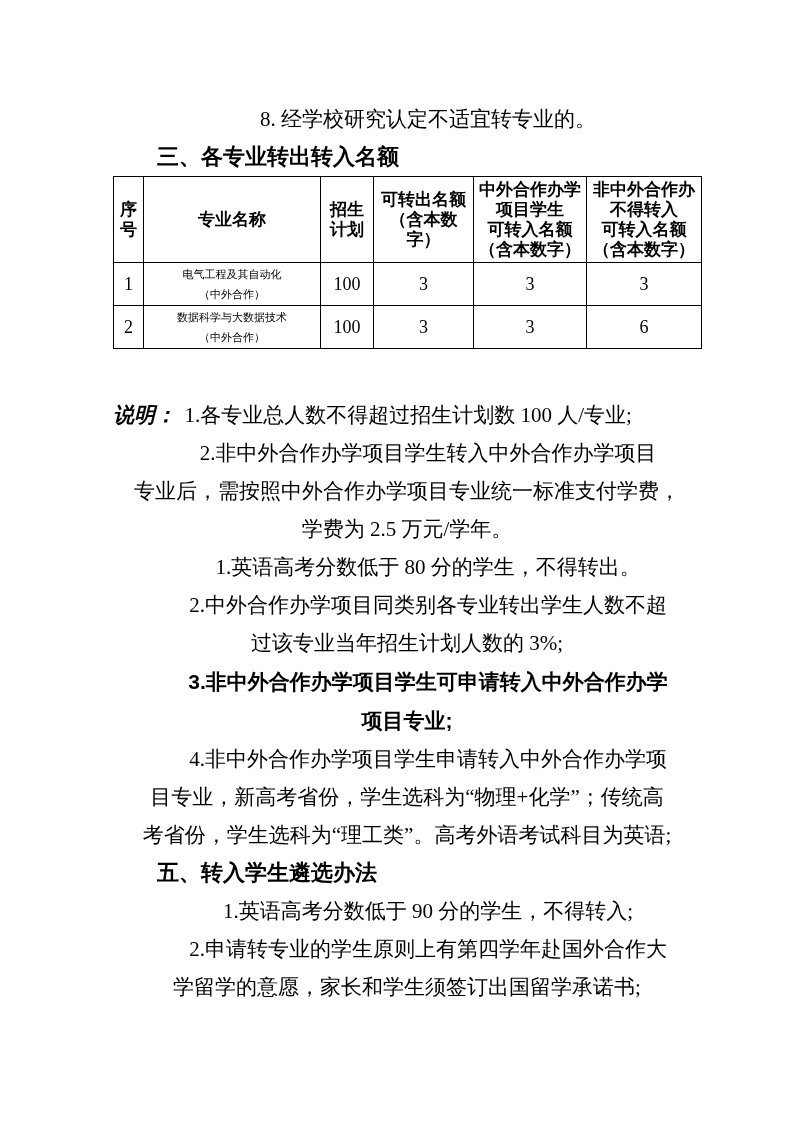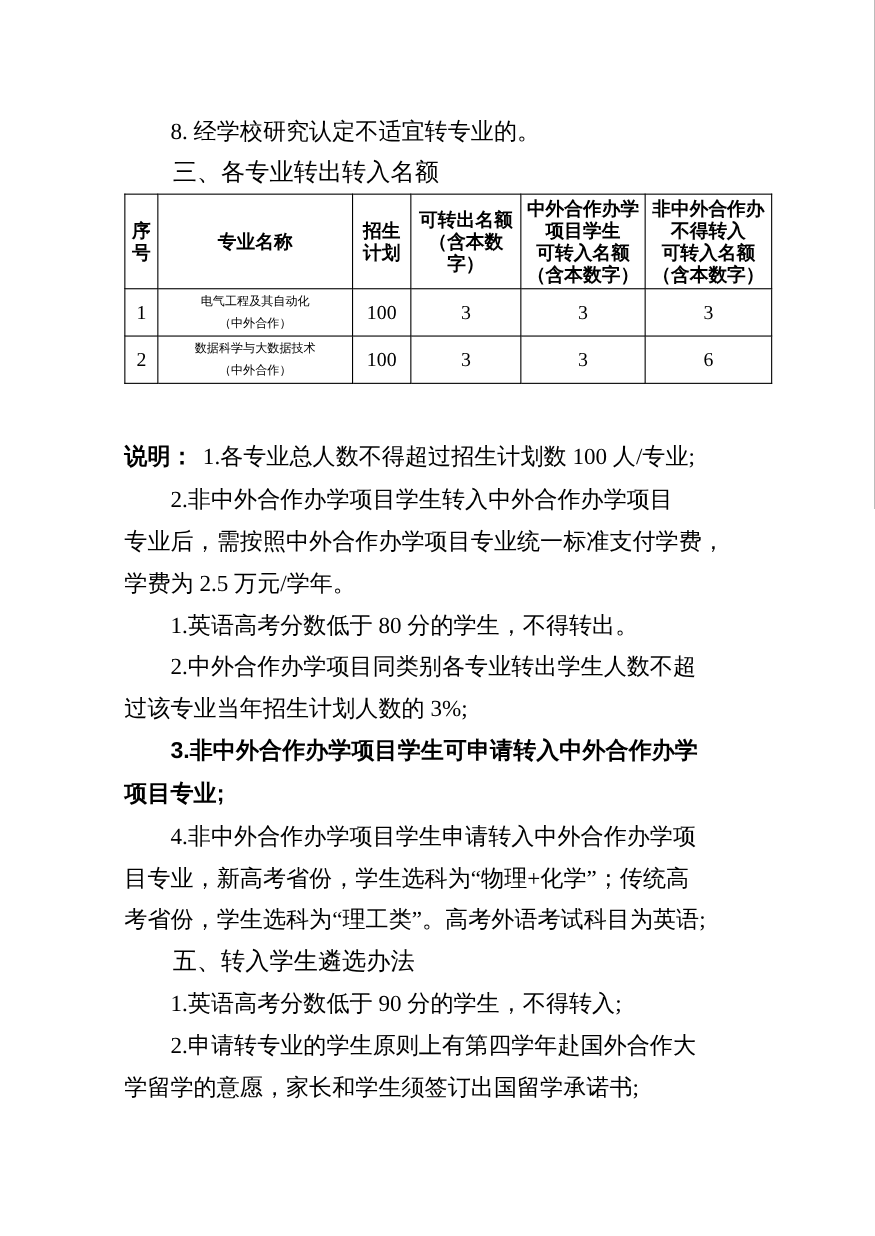--- a/index.html
+++ b/index.html
@@ -15,38 +15,39 @@
   }
   .content {
     padding: 100px 94px 0 113px; 
   }
   .para {
     margin: 0;
     font-size: 21px;
     line-height: 38px;
     white-space: pre-line;
   }
-  .indent { text-indent: 2em; }
+  .indent { text-indent: 2em; text-align: center; }
   .heading {
     margin: 0;
     font-size: 22px;
     line-height: 38px;
-    font-weight: normal;
+    font-weight: bold;
     font-family: "Liberation Sans", sans-serif;
     text-indent: 2em;
     white-space: pre-line;
   }
   .bold-item {
     font-weight: bold;
     font-family: "Liberation Sans", sans-serif;
     line-height: 39px;
   }
   .notes-label {
     font-weight: bold;
     font-family: "Liberation Sans", sans-serif;
+    font-style: italic;
   }
   .notes-text { margin-left: 0.4em; }
 
   table.quota {
     border-collapse: collapse;
     table-layout: fixed;
     width: 588px;
     margin: 0;
   }
   table.quota td, table.quota th {

